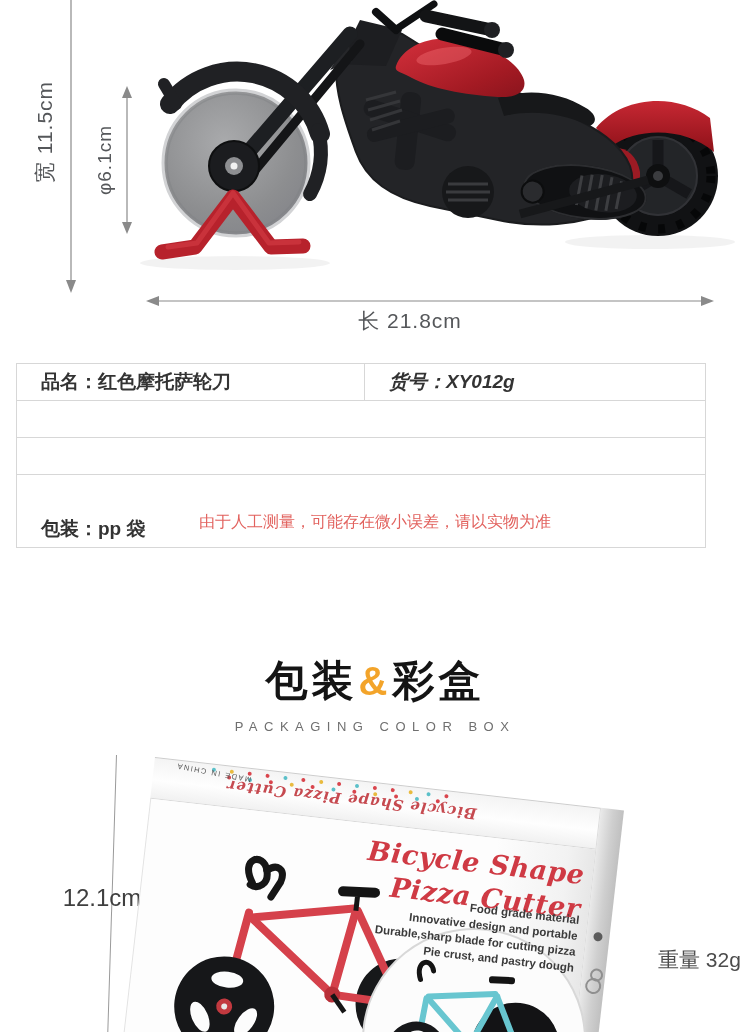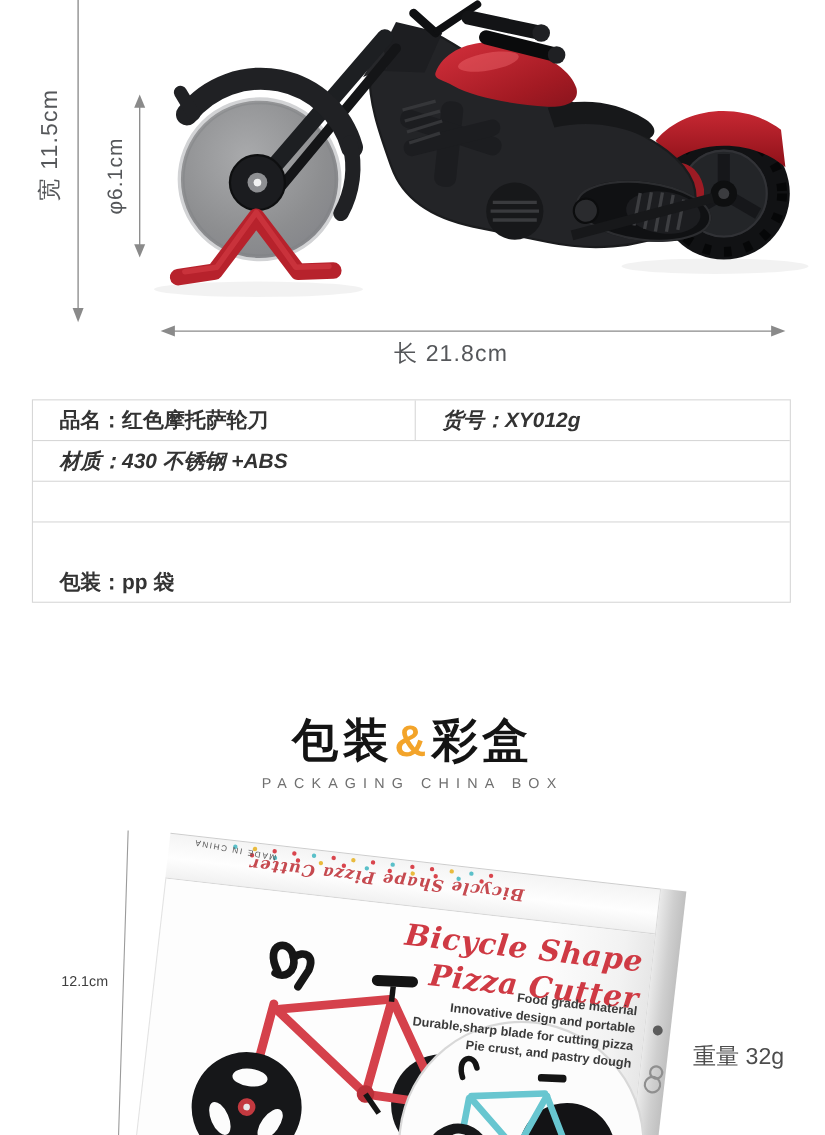--- a/index.html
+++ b/index.html
@@ -6,40 +6,40 @@
   body{
     width:750px;height:1032px;overflow:hidden;background:#fff;position:relative;
     font-family:"Liberation Sans","DejaVu Sans",sans-serif;
   }
   .page{position:absolute;inset:0;background:#fff;}
 
   
   .moto-photo{position:absolute;left:0;top:0;}
 
   
-  .spec{position:absolute;left:29px;top:363px;width:690px;border:1px solid #d7d7d7;background:#fff;box-sizing:border-box;}
+  .spec{position:absolute;left:16px;top:363px;width:690px;border:1px solid #d7d7d7;background:#fff;box-sizing:border-box;}
   .srow{display:flex;height:36px;align-items:center;border-bottom:1px solid #d7d7d7;}
   .srow:last-child{border-bottom:none;margin-top:36px;}
   .cell{font-size:19px;color:#333;font-weight:600;padding-left:24px;box-sizing:border-box;white-space:nowrap;}
   .c1{width:348px;border-right:1px solid #d7d7d7;height:100%;display:flex;align-items:center;}
   .c2{flex:1;font-style:italic;}
   .cfull{width:100%;}
 
   .note{position:absolute;top:512px;left:0;width:750px;text-align:center;font-size:16px;color:#e2625e;}
 
   
   .sec{position:absolute;top:650px;left:0;width:750px;text-align:center;}
-  .sec-title{font-size:42px;font-weight:bold;color:#141414;letter-spacing:4px;line-height:46px;text-align:center;}
+  .sec-title{font-size:42px;font-weight:bold;color:#141414;letter-spacing:4px;line-height:61px;text-align:center;}
   .amp{color:#f3a42a;font-size:40px;margin:0 1px;}
   .sec-sub{margin-top:7px;font-size:13px;color:#6f6f6f;letter-spacing:6.5px;}
 
   
   .pkg-dim-line{position:absolute;left:116px;top:755px;width:1px;height:282px;background:#9a9a9a;transform:rotate(1.8deg);transform-origin:top left;}
-  .pkg-dim-text{position:absolute;left:28px;top:884px;width:98px;text-align:center;font-size:13px;color:#3f3f3f;}
-  .pkg-weight{position:absolute;left:630px;top:946px;font-size:21px;color:#4c4c4c;white-space:nowrap;}
+  .pkg-dim-text{position:absolute;left:53px;top:884px;width:98px;text-align:center;font-size:24px;color:#3f3f3f;}
+  .pkg-weight{position:absolute;left:658px;top:946px;font-size:21px;color:#4c4c4c;white-space:nowrap;}
 
   .box{position:absolute;left:155px;top:757px;width:472px;height:312px;transform:rotate(6.5deg);transform-origin:0 0;}
   .flap{position:absolute;left:0;top:0;width:448px;height:42px;background:linear-gradient(to bottom,#f4f4f4,#fefefe 55%,#f1f1f1);border-top:1px solid #cdcdcd;border-bottom:1px solid #d8d8d8;box-sizing:border-box;}
   .flap-text{position:absolute;left:40px;top:10px;width:320px;text-align:center;transform:rotate(180deg);
     font-family:"DejaVu Serif","Liberation Serif",serif;font-style:italic;font-weight:bold;
     font-size:15px;letter-spacing:1px;color:#c64a50;white-space:nowrap;}
   .made{position:absolute;left:6px;top:3px;width:92px;transform:rotate(184deg);font-size:7.5px;letter-spacing:1.5px;color:#5a5a5a;white-space:nowrap;}
   .confetti{position:absolute;left:58px;top:3px;width:340px;display:flex;gap:14px;}
   .confetti.row2{top:9px;left:74px;gap:17px;}
   .confetti i{width:4px;height:4px;border-radius:50%;display:block;}
@@ -206,33 +206,33 @@
       <text x="410" y="328" text-anchor="middle" font-size="21" fill="#55575a" stroke="none" letter-spacing="1">长 21.8cm</text>
     </g>
   </svg>
 
   <div class="spec">
     <div class="srow">
       <div class="cell c1">品名：红色摩托萨轮刀</div>
       <div class="cell c2">货号：XY012g</div>
     </div>
     <div class="srow">
-      <div class="cell c2">材质：430 不锈钢 +ABS</div>
     </div>
     <div class="srow">
     </div>
     <div class="srow">
       <div class="cell cfull">包装：pp 袋</div>
     </div>
   </div>
 
+  <div class="note">由于人工测量，可能存在微小误差，请以实物为准</div>
 
   <div class="sec">
     <div class="sec-title"><span>包装</span><span class="amp">&amp;</span><span>彩盒</span></div>
-    <div class="sec-sub">PACKAGING CHINA BOX</div>
+    <div class="sec-sub">PACKAGING COLOR BOX</div>
   </div>
 
   <div class="pkg-dim-line"></div>
   <div class="pkg-dim-text">12.1cm</div>
   <div class="pkg-weight">重量 32g</div>
 
   <div class="box">
     <div class="flap">
       <div class="confetti">
         <i class="t"></i>

